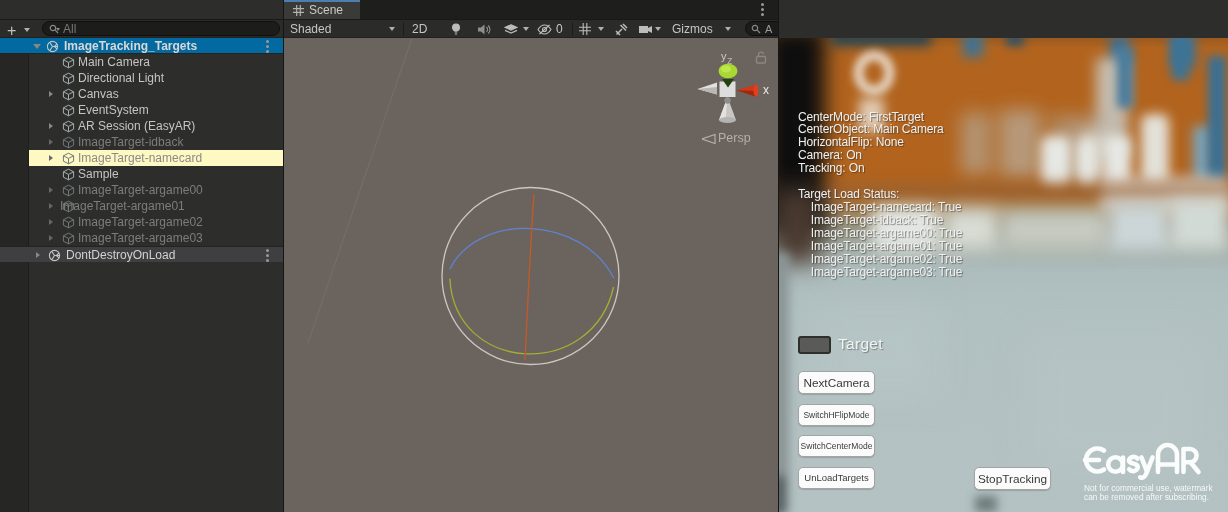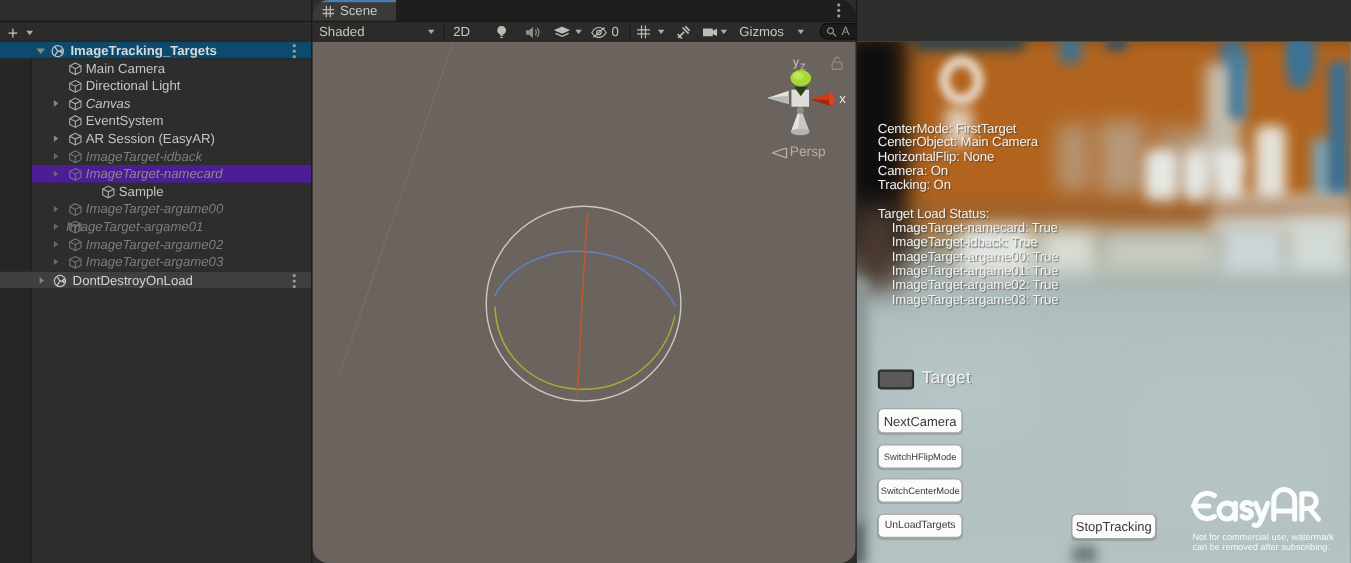--- a/index.html
+++ b/index.html
@@ -13,48 +13,56 @@
 .toolbar { position:absolute; left:0; top:19px; right:0; height:19px; background:#2b2b29; border-top:1px solid #191917; border-bottom:1px solid #21211f; }
 .kebab { width:3px; height:13px; display:inline-block; }
 .kebab i { display:block; width:3px; height:3px; border-radius:50%; background:#999996; margin-bottom:2px; }
 
 
 #hier { position:absolute; left:0; top:0; width:283px; height:512px; background:#2d2d2b; }
 #hier .gutter { position:absolute; left:0; top:262px; width:29px; bottom:0; background:#262624; border-right:1px solid #1e1e1c; }
 .hrow { position:absolute; left:0; width:283px; height:16px; font-size:12px; color:#c4c4c2; line-height:16px; white-space:nowrap; }
 .hrow .tri { position:absolute; top:5px; width:0; height:0; border-left:4px solid #878783; border-top:3.5px solid transparent; border-bottom:3.5px solid transparent; }
 .hrow .trid { position:absolute; top:6px; width:0; height:0; border-top:5px solid #878783; border-left:4px solid transparent; border-right:4px solid transparent; }
-.hrow.dim { color:#7d7d7b;font-style:italic; }
+.hrow.dim { color:#7d7d7b; }
 .hrow.dim .tri { border-left-color:#686866; }
 .icon { position:absolute; top:2px; }
 .lbl { position:absolute; top:0; }
 
 
-#scene { position:absolute; left:284px; top:0; width:494px; height:512px; overflow:hidden;border-radius:15px; }
+#scene { position:absolute; left:284px; top:0; width:494px; height:512px; overflow:hidden; }
 #sceneview { position:absolute; left:0; top:38px; width:494px; height:474px; background:#6b635e; overflow:hidden; }
 
 
 #game { position:absolute; left:779px; top:0; width:449px; height:512px; }
 #gameview { position:absolute; left:0; top:38px; width:449px; height:474px; background:#b1c0c1; overflow:hidden; }
 
 .tbtext { color:#c6c6c2; font-size:12px; line-height:18px; position:absolute; top:0; white-space:nowrap; }
 .drop { position:absolute; top:7px; width:0; height:0; border-top:4px solid #b0b0ac; border-left:3.5px solid transparent; border-right:3.5px solid transparent; }
 
 .gbtn { position:absolute; background:#fbfbfb; border:1px solid #a4a4a0; border-radius:5px; color:#3a3a3a; text-align:center; box-shadow:0 1px 1px rgba(0,0,0,0.16); }
 </style>
 </head>
 <body>
 
 <div id="hier">
   <div class="toolbar">
     <div class="abs" style="left:7px;top:2px;color:#c2c2be;font-size:16px;font-weight:400;">+</div>
     <div class="drop" style="left:24px;top:8px;"></div>
+    <div class="abs" style="left:42px;top:1px;width:238px;height:15px;background:#1c1c1a;border:1px solid #0f0f0d;border-radius:8px;">
+      <svg class="abs" style="left:6px;top:2px;" width="11" height="11" viewBox="0 0 11 11">
+          <circle cx="4" cy="4" r="2.7" fill="none" stroke="#8a8a86" stroke-width="1.2"></circle>
+          <path d="M6.2 6.2 L9 9" stroke="#8a8a86" stroke-width="1.2"></path>
+        </svg>
+      <div class="abs" style="left:13px;top:6px;width:0;height:0;border-top:3px solid #8a8a86;border-left:2.5px solid transparent;border-right:2.5px solid transparent;"></div>
+        <span class="abs" style="left:20px;top:0;color:#777773;font-size:12px;line-height:14px;">All</span>
+    </div>
   </div>
   <div id="htree">
-    <div class="hrow" style="top:38px;height:16px;background:#0c4a6e;border-bottom:1px solid #232321;">
+    <div class="hrow" style="top:38px;height:16px;background:#0369a1;border-bottom:1px solid #232321;">
       <div class="trid" style="left:33px;"></div>
       <svg class="icon" style="left:46px;" width="13" height="13" viewBox="0 0 13 13">
           <g fill="none" stroke="#c6c6c4" stroke-width="1.1">
             <circle cx="6.5" cy="6.5" r="5.1"></circle>
             <path d="M6.5 6.5 H11.4 M6.5 6.5 L3.8 2.4 M6.5 6.5 L3.8 10.6"></path>
             <path d="M10.9 4.2 L8.3 6.5 L10.9 8.8" fill="none"></path>
           </g>
         </svg>
       <span class="lbl" style="left:64px;font-weight:bold;color:#d8d8d6;">ImageTracking_Targets</span>
       <div class="kebab abs" style="left:266px;top:2px;">
@@ -82,21 +90,21 @@
       <span class="lbl" style="left:78px;">Directional Light</span>
     </div>
     <div class="hrow" style="top:86px;">
       <div class="tri" style="left:49px;"></div>
       <svg class="icon" style="left:62px;" width="13" height="13" viewBox="0 0 13 13">
           <g fill="none" stroke="#a6aeb2" stroke-width="1">
             <path d="M6.5 1.2 L11.6 3.8 V9.2 L6.5 11.8 L1.4 9.2 V3.8 Z"></path>
             <path d="M1.4 3.8 L6.5 6.4 L11.6 3.8 M6.5 6.4 V11.8"></path>
           </g>
         </svg>
-      <span class="lbl" style="left:78px;font-style:italic;">Canvas</span>
+      <span class="lbl" style="left:78px;">Canvas</span>
     </div>
     <div class="hrow" style="top:102px;">
       <svg class="icon" style="left:62px;" width="13" height="13" viewBox="0 0 13 13">
           <g fill="none" stroke="#a6aeb2" stroke-width="1">
             <path d="M6.5 1.2 L11.6 3.8 V9.2 L6.5 11.8 L1.4 9.2 V3.8 Z"></path>
             <path d="M1.4 3.8 L6.5 6.4 L11.6 3.8 M6.5 6.4 V11.8"></path>
           </g>
         </svg>
       <span class="lbl" style="left:78px;">EventSystem</span>
     </div>
@@ -113,31 +121,31 @@
     <div class="hrow dim" style="top:134px;">
       <div class="tri" style="left:49px;"></div>
       <svg class="icon" style="left:62px;" width="13" height="13" viewBox="0 0 13 13">
           <g fill="none" stroke="#70787c" stroke-width="1">
             <path d="M6.5 1.2 L11.6 3.8 V9.2 L6.5 11.8 L1.4 9.2 V3.8 Z"></path>
             <path d="M1.4 3.8 L6.5 6.4 L11.6 3.8 M6.5 6.4 V11.8"></path>
           </g>
         </svg>
       <span class="lbl" style="left:78px;">ImageTarget-idback</span>
     </div>
-    <div class="hrow dim" style="top:150px;background:#4c1d95;">
+    <div class="hrow dim" style="top:150px;background:#fef9c3;">
       <div class="tri" style="left:49px;"></div>
       <svg class="icon" style="left:62px;" width="13" height="13" viewBox="0 0 13 13">
           <g fill="none" stroke="#70787c" stroke-width="1">
             <path d="M6.5 1.2 L11.6 3.8 V9.2 L6.5 11.8 L1.4 9.2 V3.8 Z"></path>
             <path d="M1.4 3.8 L6.5 6.4 L11.6 3.8 M6.5 6.4 V11.8"></path>
           </g>
         </svg>
       <span class="lbl" style="left:78px;color:#8a8a88;">ImageTarget-namecard</span>
     </div>
-    <div class="hrow" style="top:166px;margin-left:30px;">
+    <div class="hrow" style="top:166px;">
       <svg class="icon" style="left:62px;" width="13" height="13" viewBox="0 0 13 13">
           <g fill="none" stroke="#a6aeb2" stroke-width="1">
             <path d="M6.5 1.2 L11.6 3.8 V9.2 L6.5 11.8 L1.4 9.2 V3.8 Z"></path>
             <path d="M1.4 3.8 L6.5 6.4 L11.6 3.8 M6.5 6.4 V11.8"></path>
           </g>
         </svg>
       <span class="lbl" style="left:78px;">Sample</span>
     </div>
     <div class="hrow dim" style="top:182px;">
       <div class="tri" style="left:49px;"></div>

